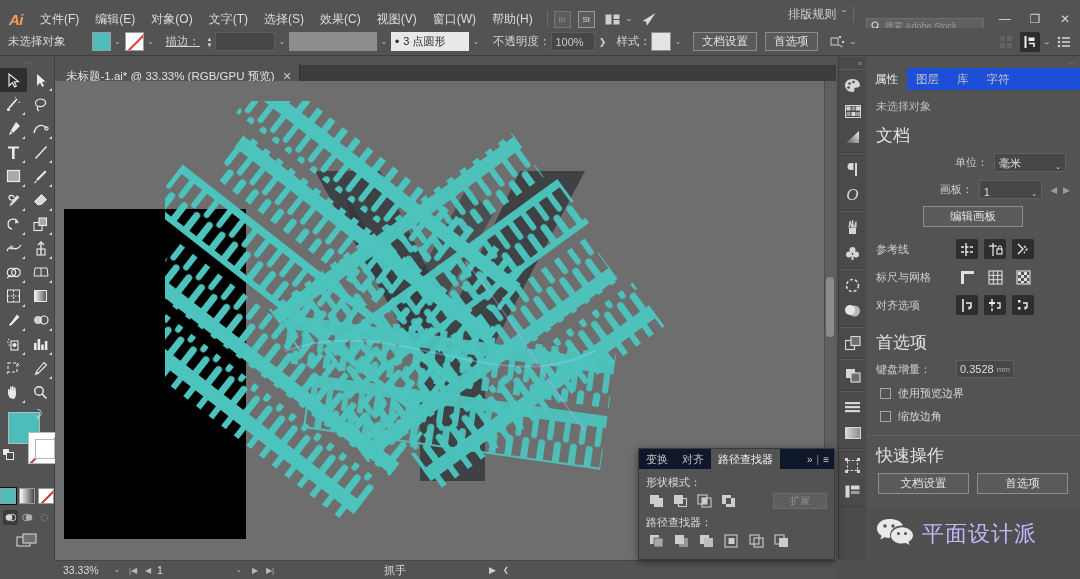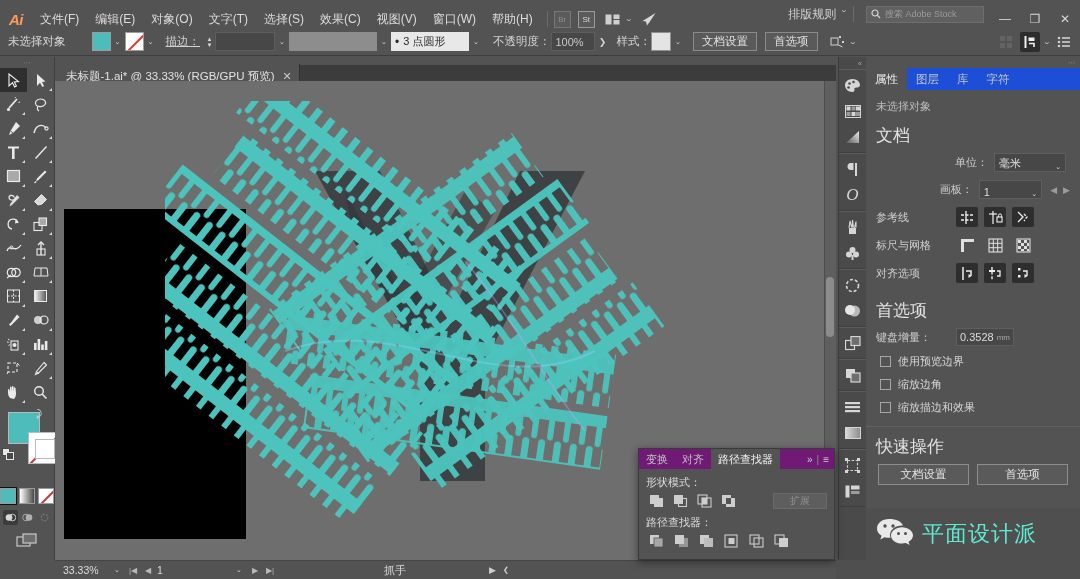--- a/index.html
+++ b/index.html
@@ -29,21 +29,21 @@
     font-size:8px; display:flex;align-items:center;justify-content:center;
     margin-right:7px; background:#5b5b5b;
   }
   .mb-box.st { color:#d8d8d8; border-color:#9a9a9a; }
   .mb-icon { width:22px;height:20px;display:flex;align-items:center;justify-content:center;margin-right:2px;}
   .chev { font-size:7px; color:#cfcfcf; transform:scaleX(1.4); }
   .mb-right { margin-left:auto; display:flex; align-items:flex-start; height:27px; }
   .typo-rule { font-size:12px; padding:0 5px; }
   .search-box {
     width:118px; height:17px; background:#606060; border:1px solid #6e6e6e;
-    display:flex; align-items:center; padding:0 4px; margin:0 6px; gap:4px;
+    display:flex; align-items:center; padding:0 4px; margin:12px 6px; gap:4px;
   }
   .search-box .ph { font-size:9px; color:#9b9b9b; }
   .win-btn { width:30px; height:27px; display:flex; align-items:center; justify-content:center;
              font-size:12px; color:#d6d6d6; }
 
   
   .controlbar {
     position:absolute; left:0; top:28px; width:1080px; height:28px;
     background:#535353; display:flex; align-items:center; padding-left:8px;
     border-bottom:1px solid #3e3e3e; gap:0;
@@ -175,37 +175,37 @@
   .pr-divline{height:1px;background:#616161;margin:7px 0 0;}
   .pr-qa{display:flex;gap:8px;padding:4px 12px;}
   .pr-qa .pr-btn{flex:1;}
   .pr-nav{display:flex;gap:6px;color:#9c9c9c;font-size:9px;padding-left:2px;}
 
   
   .pf{
     position:absolute;left:638px;top:448px;width:197px;height:112px;
     background:#535353;border:1px solid #3a3a3a;box-shadow:0 2px 8px rgba(0,0,0,.45);
   }
-  .pf-tabs{display:flex;height:20px;background:#701a75;align-items:center;}
+  .pf-tabs{display:flex;height:20px;background:#0f172a;align-items:center;}
   .pf-tab{padding:0 7px;height:20px;line-height:20px;font-size:11px;color:#c0c0c0;}
   .pf-tab.act{background:#535353;color:#f2f2f2;}
   .pf-ctl{margin-left:auto;display:flex;align-items:center;gap:4px;padding-right:5px;color:#cfcfcf;font-size:10px;}
   .pf-lbl{font-size:11px;color:#dcdcdc;padding:6px 0 3px 7px;}
   .pf-btns{display:flex;align-items:center;gap:7px;padding-left:9px;}
   .pf-b{width:17px;height:15px;display:flex;align-items:center;justify-content:center;}
   .pf-exp{margin-left:auto;margin-right:7px;width:54px;height:16px;background:#5e5e5e;border:1px solid #6a6a6a;
           font-size:10px;color:#8f8f8f;display:flex;align-items:center;justify-content:center;}
 
   
   .watermark{
     position:absolute;left:866px;top:508px;width:214px;height:52px;
     display:flex;align-items:center;gap:8px;padding-left:10px;
     background:#4f4f4f;
   }
-  .wm-text{font-size:22px;color:#5eead4;letter-spacing:1px;}
+  .wm-text{font-size:22px;color:#c4b5fd;letter-spacing:1px;}
   .bottomfill{position:absolute;left:836px;top:560px;width:244px;height:19px;background:#4f4f4f;}
 
   svg{display:block;}
 </style>
 </head>
 <body>
 
 <div id="app">
 
   <div class="menubar">
@@ -831,20 +831,23 @@
       <div class="pr-sel" style="width:72px">
         <span>1</span>
         <span class="cv">⌄</span>
       </div>
       <div class="pr-nav">
         <span>◀</span>
         <span>▶</span>
       </div>
     </div>
 
+    <div style="display:flex;justify-content:center;padding:3px 0 8px;">
+      <div class="pr-btn" style="width:100px">编辑画板</div>
+    </div>
 
     <div class="pr-row">
       <span class="pr-rlbl" style="width:74px;text-align:left">参考线</span>
       <div class="pr-icon dk">
         <svg width="15" height="15" viewBox="0 0 15 15">
             <path d="M6 1 v13" stroke="#f0f0f0" stroke-width="1.3"></path>
             <path d="M1 5 h13 M1 10 h13" stroke="#f0f0f0" stroke-width="1.3" stroke-dasharray="3 1.5"></path>
           </svg>
       </div>
       <div class="pr-icon dk">
@@ -929,24 +932,20 @@
       </div>
     </div>
 
     <div class="pr-chk">
       <span class="chkbox"></span>
       <span>使用预览边界</span>
     </div>
     <div class="pr-chk">
       <span class="chkbox"></span>
       <span>缩放边角</span>
-    </div>
-    <div class="pr-chk">
-      <span class="chkbox"></span>
-      <span>缩放描边和效果</span>
     </div>
 
     <div class="pr-divline"></div>
     <div class="pr-sec" style="padding-top:8px">快速操作</div>
     <div class="pr-qa">
       <div class="pr-btn">文档设置</div>
       <div class="pr-btn">首选项</div>
     </div>
   </div>
 

